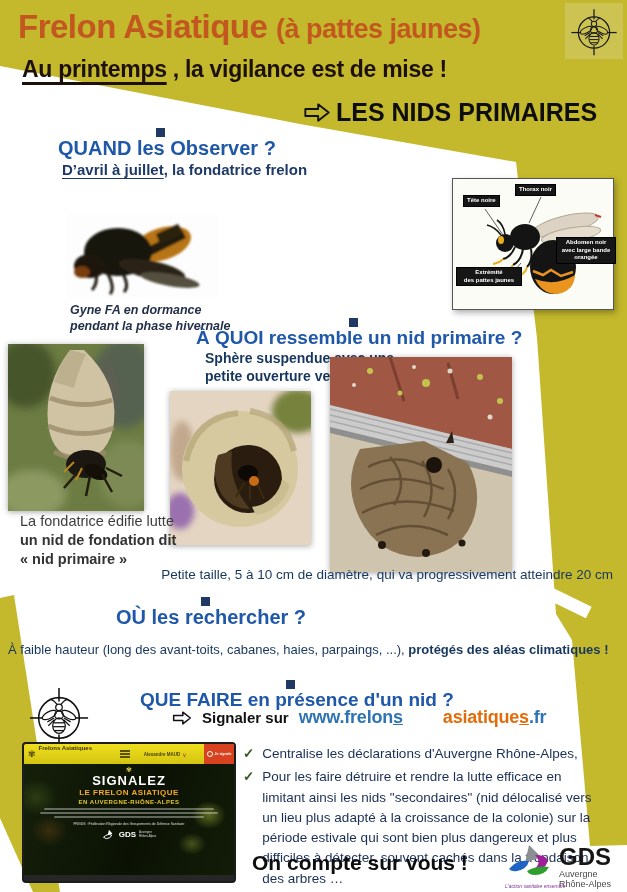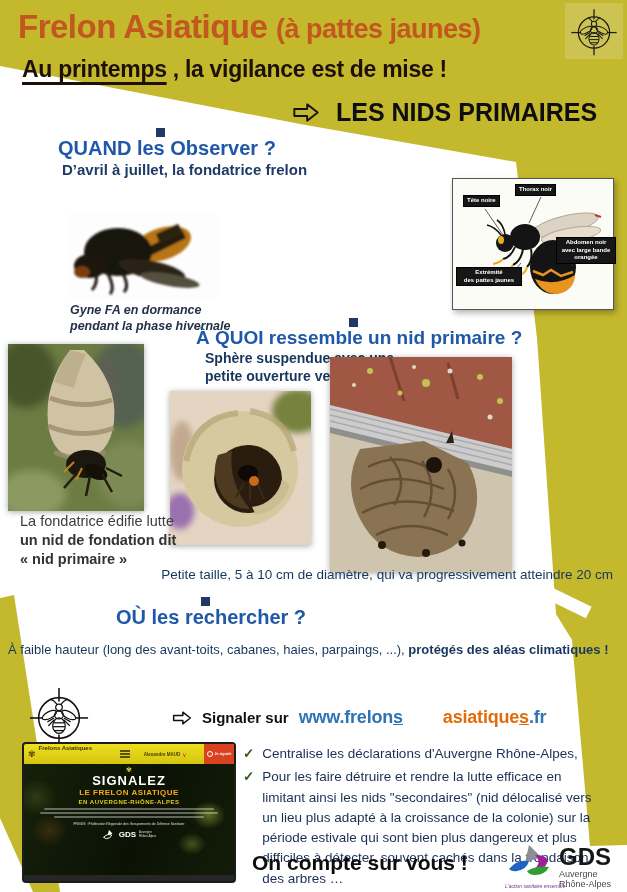--- a/index.html
+++ b/index.html
@@ -13,32 +13,32 @@
   .bg-slash{left:528px;top:592px;width:64px;height:13px;background:#ffffff;transform:rotate(26deg);}
   .bg-left-low{position:absolute;inset:0;background:#c4b92c;
     clip-path:polygon(0 598px,14px 595px,60px 892px,33px 892px,0 818px);}
   .bee-badge{left:565px;top:3px;width:58px;height:56px;background:#ccc352;display:flex;align-items:center;justify-content:center;}
 
   
   .title{left:18px;top:8px;font-weight:bold;color:#c2571f;font-size:33px;letter-spacing:-0.5px;white-space:nowrap;}
   .title .sub{font-size:27px;}
   .tagline{left:22px;top:56px;font-size:23px;font-weight:800;color:#1d1008;letter-spacing:-0.3px;white-space:nowrap;}
   .tagline .ul{text-decoration:underline;text-decoration-thickness:3px;text-underline-offset:5px;}
-  .banner{left:292px;top:98px;display:flex;align-items:center;gap:16px;font-size:25px;font-weight:800;color:#0e0e0e;white-space:nowrap;}
+  .banner{left:303px;top:98px;display:flex;align-items:center;gap:5px;font-size:25px;font-weight:800;color:#0e0e0e;white-space:nowrap;}
 
   
   .h-sec{display:flex;align-items:center;font-weight:bold;color:#1f58a8;white-space:nowrap;flex-direction:column;}
   .h-sec .sq{display:inline-block;width:9px;height:9px;background:#1f3864;margin-right:12px;flex:0 0 auto;}
   .h-quand{left:58px;top:128px;font-size:20px;}
   .h-quoi{left:196px;top:318px;font-size:19px;}
   .h-ou{left:116px;top:597px;font-size:20px;}
   .h-faire{left:140px;top:680px;font-size:19px;}
 
   .p-quand{left:62px;top:160px;width:270px;font-size:15px;font-weight:bold;color:#1f3a68;line-height:1.35;}
-  .p-quand .ul{text-underline-offset:3px;}
+  .p-quand .ul{text-decoration:underline;text-underline-offset:3px;}
   .cap-gyne{left:70px;top:302px;font-size:12.5px;font-style:italic;font-weight:bold;color:#24304a;line-height:1.3;}
 
   .p-quoi{left:205px;top:349px;font-size:14px;font-weight:bold;color:#17365d;line-height:1.3;}
   .cap-nid{left:20px;top:512px;font-size:14.5px;color:#3d3d3d;line-height:1.3;}
   .cap-nid b{color:#333;}
   .size-note{left:150px;top:567px;width:463px;text-align:right;font-size:13.5px;font-weight:normal;color:#17365d;white-space:nowrap;}
 
   .p-ou{left:8px;top:642px;width:612px;font-size:13px;color:#17365d;white-space:nowrap;}
   .p-ou .bold{font-weight:bold;}
 
@@ -338,20 +338,24 @@
         <line x1="26.5" y1="38" x2="37.5" y2="38"></line>
           <line x1="26" y1="42" x2="38" y2="42"></line>
           <line x1="27" y1="46" x2="37" y2="46"></line>
         <ellipse cx="22" cy="30" rx="8" ry="3.4" transform="rotate(-28 22 30)"></ellipse>
         <ellipse cx="42" cy="30" rx="8" ry="3.4" transform="rotate(28 42 30)"></ellipse>
         <path d="M27 33 l-7 4 M27 35 l-6 6 M37 33 l7 4 M37 35 l6 6"></path>
       </g>
     </svg>
   </div>
 
+  <div class="abs h-sec h-faire">
+      <span class="sq"></span>
+      <span>QUE FAIRE en présence d'un nid ?</span>
+    </div>
 
   <div class="abs signal-row">
     <svg width="20" height="14" viewBox="0 0 24 16">
       <path d="M2 5 h11 v-4 l9 7 -9 7 v-4 h-11 z" fill="none" stroke="#111" stroke-width="1.8" stroke-linejoin="round"></path>
     </svg>
     <span class="lbl">Signaler sur</span>
     <span class="url"><span class="b">www.frelon</span><span class="ub">s</span><span class="o">asiatique</span><span class="uo">s</span><span class="b">.fr</span></span>
   </div>
 
   <div class="abs site">

